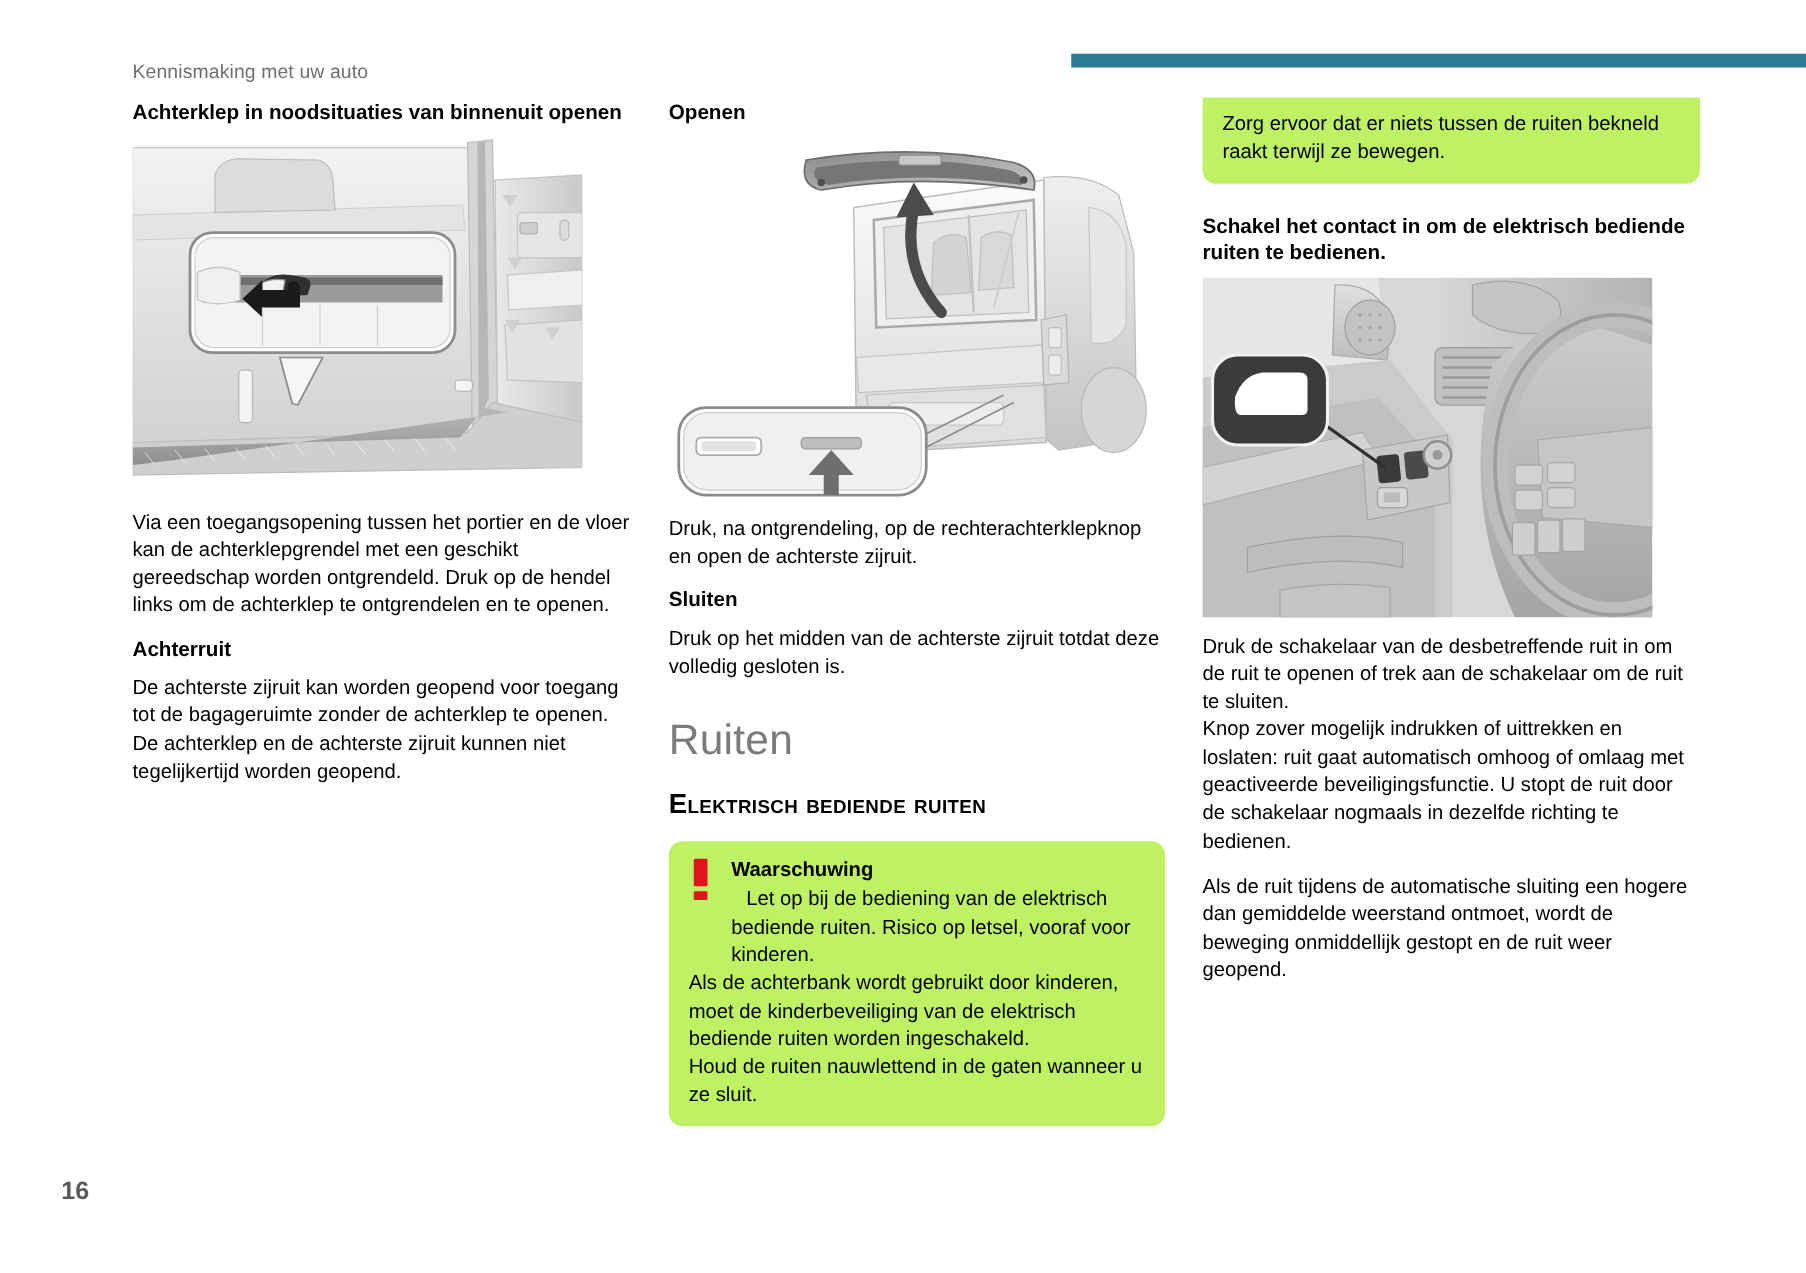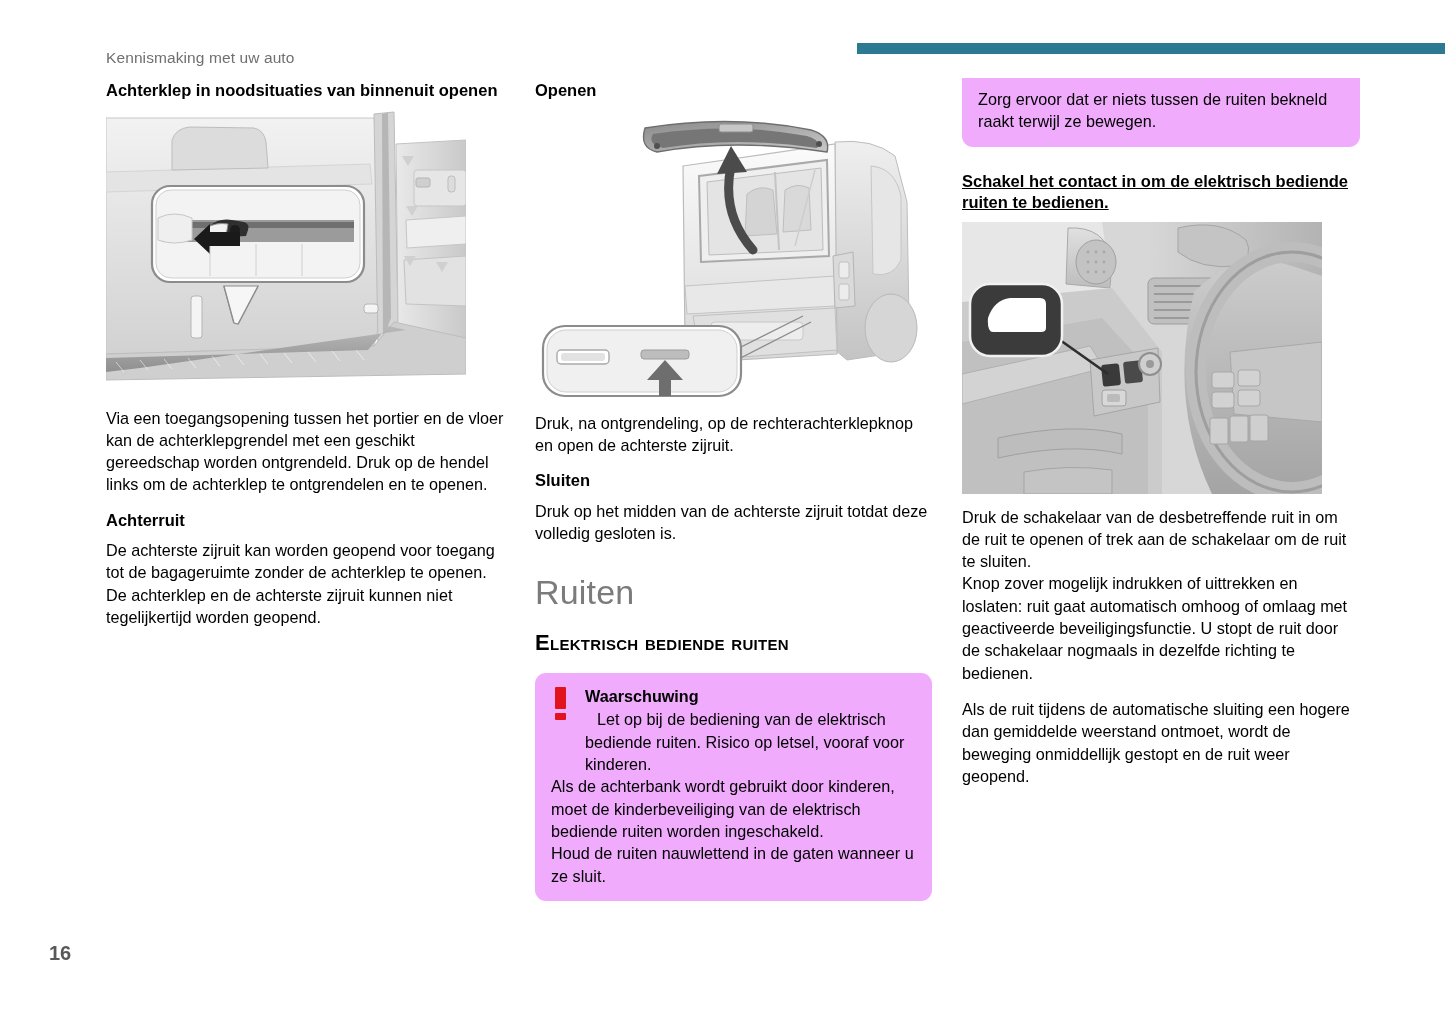--- a/index.html
+++ b/index.html
@@ -51,21 +51,21 @@
     margin:0 0 14px 0;letter-spacing:.3px;
     font-variant:small-caps;
   }
   p.body{
     font-size:16.2px;line-height:22.3px;margin:0 0 14px 0;
   }
   p.body.tight{margin-bottom:0;}
 
   
   .note{
-    background:#f0abfc;
+    background:#bef264;
     border-radius:11px;
     padding:12px 16px 14px 16px;
     font-size:16.2px;line-height:22.3px;
     box-sizing:border-box;
   }
   .note.cut-top{
     border-top-left-radius:0;border-top-right-radius:0;
     margin-top:0;
   }
   .note .note-title{font-weight:bold;margin:0 0 1px 0;}
@@ -275,21 +275,21 @@
       <div>Houd de ruiten nauwlettend in de gaten wanneer u ze sluit.</div>
     </div>
   </div>
 
   <div class="col col-3" style="top:78px;">
 
     <div class="note cut-top" style="padding-top:10px;">
       <div>Zorg ervoor dat er niets tussen de ruiten bekneld raakt terwijl ze bewegen.</div>
     </div>
 
-    <div class="h-sub" style="margin-top:24px;text-decoration:underline;">Schakel het contact in om de elektrisch bediende ruiten te bedienen.</div>
+    <div class="h-sub" style="margin-top:24px;">Schakel het contact in om de elektrisch bediende ruiten te bedienen.</div>
 
     <div class="fig" style="width:360px;height:272px;margin:6px 0 12px 0;">
       <svg width="360" height="272" viewBox="0 0 360 272" xmlns="http://www.w3.org/2000/svg">
         <defs>
           <linearGradient id="rg1" x1="0" y1="0" x2="0" y2="1">
             <stop offset="0" stop-color="#e0e0e0"></stop>
               <stop offset="1" stop-color="#bdbdbd"></stop>
           </linearGradient>
           <linearGradient id="rg2" x1="0" y1="0" x2="1" y2="0">
             <stop offset="0" stop-color="#d7d7d7"></stop>

